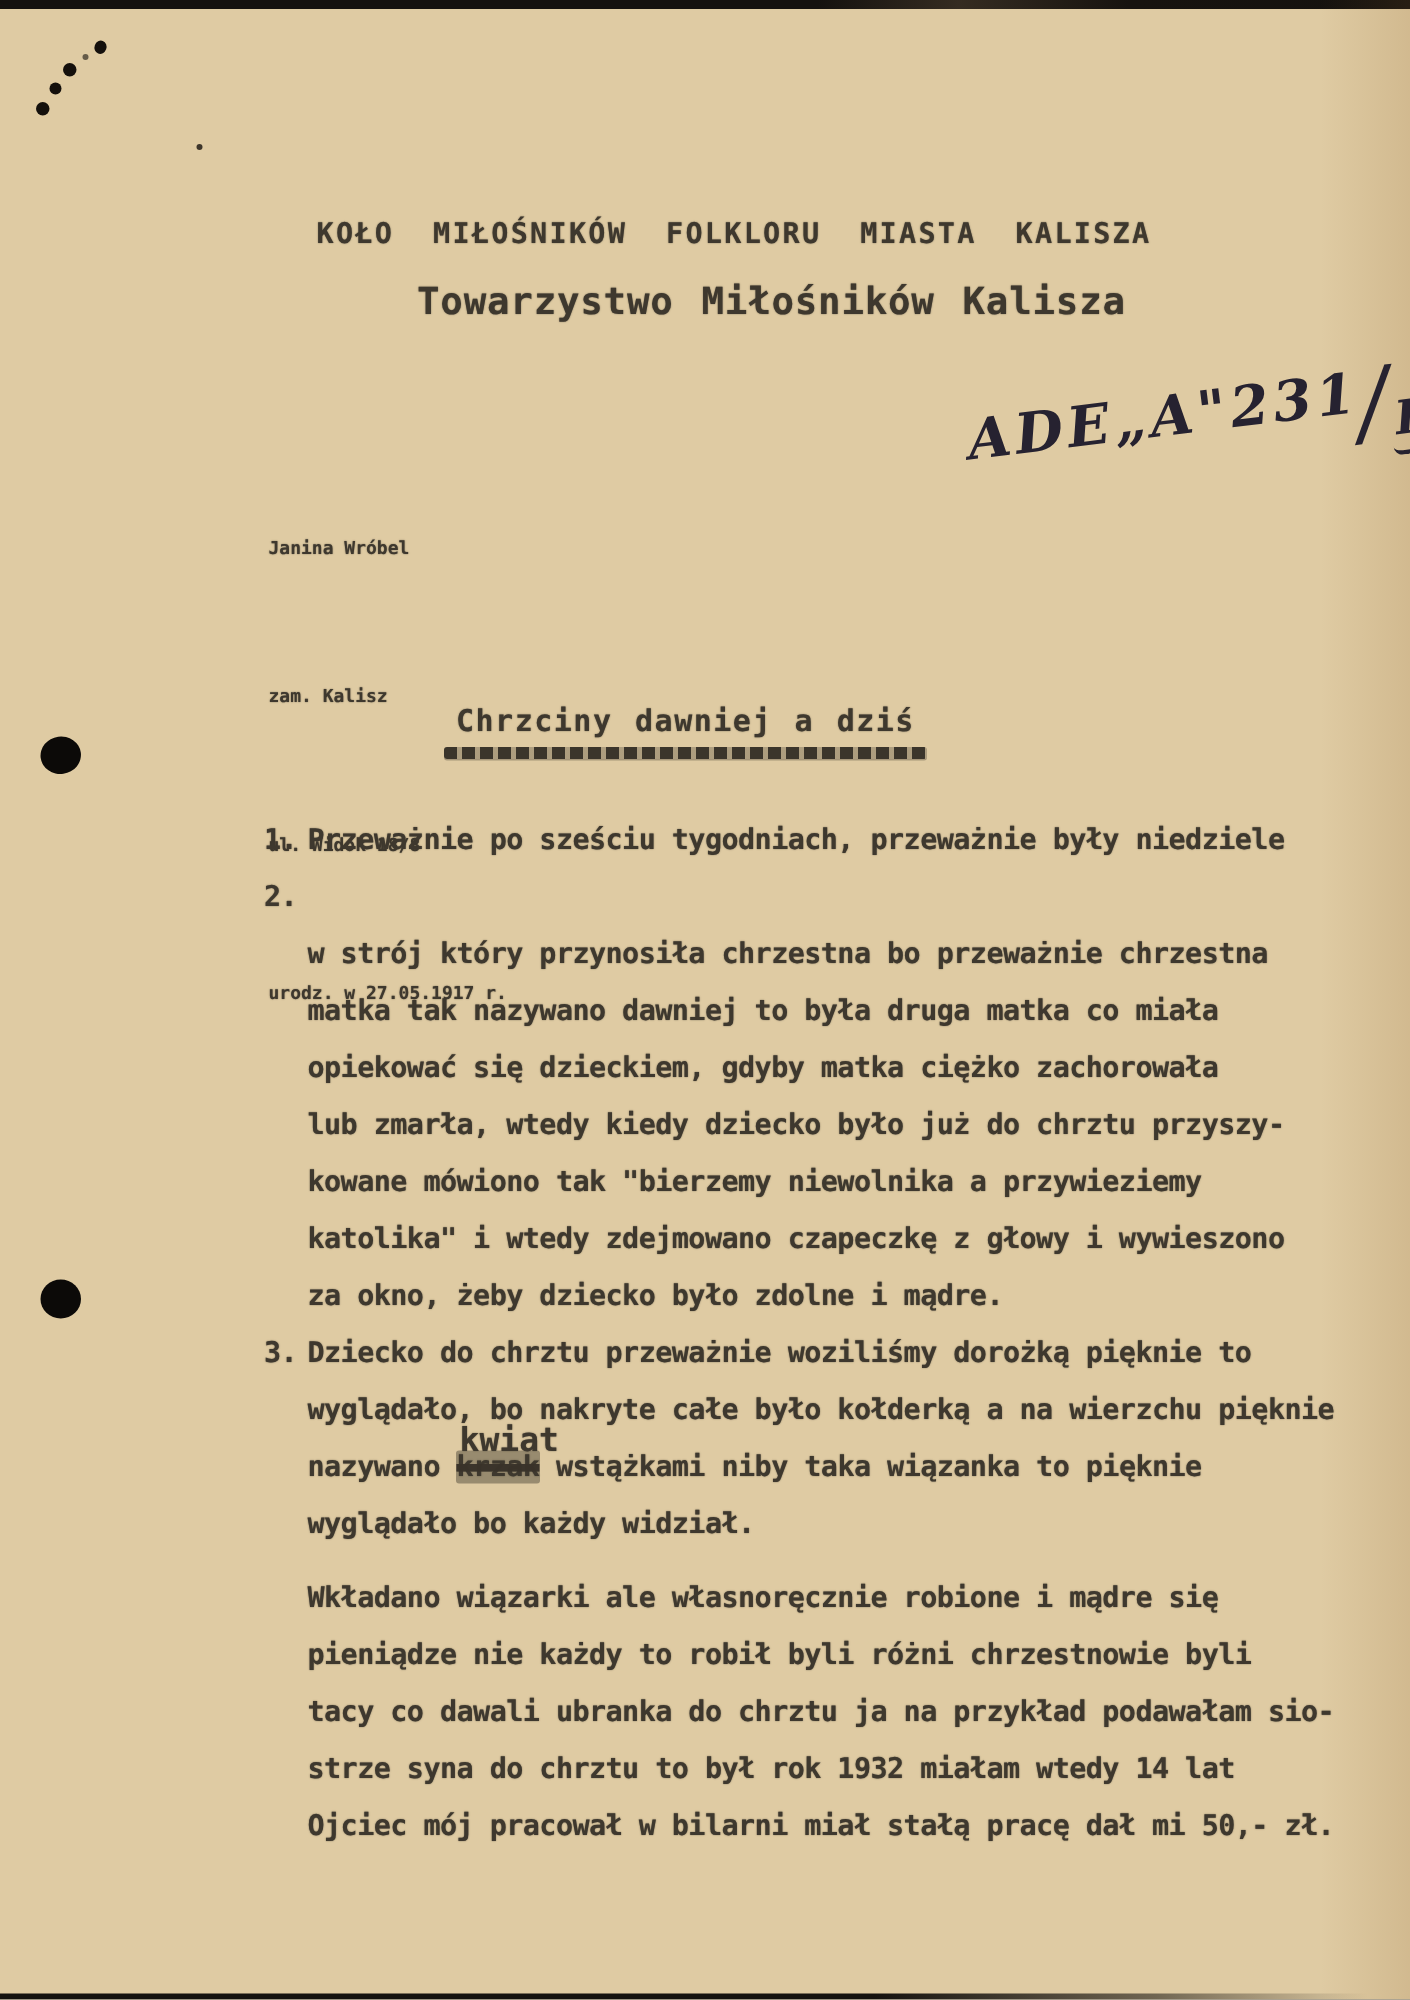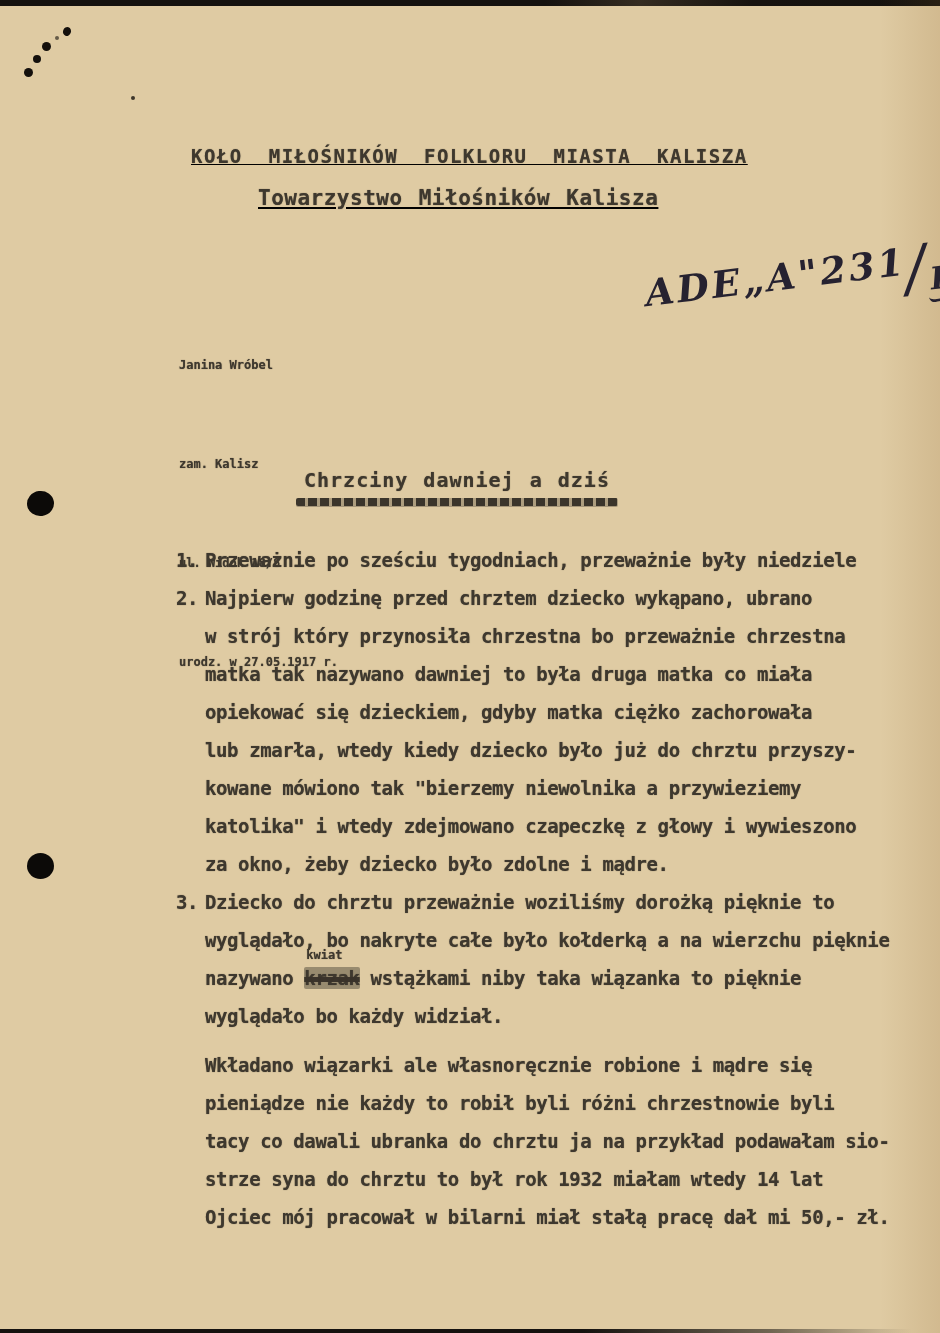--- a/index.html
+++ b/index.html
@@ -37,23 +37,23 @@
   .speck.s6{left:55px;top:36px;width:4px;height:4px;opacity:.6;}
   .punch{
     position:absolute;left:27px;width:27px;height:25px;
     background:#0c0a08;border-radius:50%;
   }
   .punch.p1{top:491px;transform:rotate(-8deg);}
   .punch.p2{top:853px;height:26px;}
 
   .typed{color:#3e382e;font-weight:700;text-shadow:0 0 1px rgba(62,56,46,0.75);}
 
-  .header-block{position:absolute;left:191px;top:145px;text-decoration:underline;}
+  .header-block{position:absolute;left:211px;top:145px;}
   .header-line1{font-size:19px;letter-spacing:1.5px;word-spacing:13px;white-space:nowrap;}
-  .header-line2{font-size:21px;letter-spacing:0.5px;word-spacing:3px;margin-top:19px;margin-left:67px;white-space:nowrap;}
+  .header-line2{font-size:25px;letter-spacing:0.5px;word-spacing:3px;margin-top:19px;margin-left:67px;white-space:nowrap;}
 
   .author-block{position:absolute;left:179px;top:283px;font-size:12px;line-height:33px;white-space:pre;}
 
   .annotation{
     position:absolute;left:645px;top:244px;
     transform:rotate(-7deg);
     color:#262230;
     font-family:"DejaVu Serif","Liberation Serif",serif;
     font-style:italic;font-weight:600;
     white-space:nowrap;
@@ -84,21 +84,21 @@
   .struck{
     position:relative;
     background:rgba(56,50,41,0.42);
     text-decoration:line-through;
     text-decoration-thickness:5px;
     text-decoration-color:rgba(56,50,41,0.9);
     border-radius:2px;
   }
   .inserted{
     position:absolute;left:2px;top:-19px;
-    font-size:12px;letter-spacing:0;
+    font-size:22px;letter-spacing:0;
     background:none;text-decoration:none;
     color:#3e382e;
   }
 </style>
 </head>
 <body>
 
 <div class="page">
 
   <div class="film-strip-top"></div>
@@ -131,21 +131,21 @@
     <div>urodz. w 27.05.1917 r.</div>
   </div>
 
   <div class="title-block">
     <div class="typed title-text">Chrzciny dawniej a dziś</div>
     <div class="title-underline"></div>
   </div>
 
   <div class="body-lines typed">
       <div class="line"><span class="marker">1.</span><span class="text">Przeważnie po sześciu tygodniach, przeważnie były niedziele</span></div>
-      <div class="line"><span class="marker">2.</span><span class="text">Najpierw godzinę przed chrztem dziecko wykąpano, ubrano</span></div>
+      <div class="line"><span class="marker">2.</span></div>
       <div class="line"><span class="marker"></span><span class="text">w strój który przynosiła chrzestna bo przeważnie chrzestna</span></div>
       <div class="line"><span class="marker"></span><span class="text">matka tak nazywano dawniej to była druga matka co miała</span></div>
       <div class="line"><span class="marker"></span><span class="text">opiekować się dzieckiem, gdyby matka ciężko zachorowała</span></div>
       <div class="line"><span class="marker"></span><span class="text">lub zmarła, wtedy kiedy dziecko było już do chrztu przyszy-</span></div>
       <div class="line"><span class="marker"></span><span class="text">kowane mówiono tak "bierzemy niewolnika a przywieziemy</span></div>
       <div class="line"><span class="marker"></span><span class="text">katolika" i wtedy zdejmowano czapeczkę z głowy i wywieszono</span></div>
       <div class="line"><span class="marker"></span><span class="text">za okno, żeby dziecko było zdolne i mądre.</span></div>
       <div class="line"><span class="marker">3.</span><span class="text">Dziecko do chrztu przeważnie woziliśmy dorożką pięknie to</span></div>
       <div class="line"><span class="marker"></span><span class="text">wyglądało, bo nakryte całe było kołderką a na wierzchu pięknie</span></div>
       <div class="line"><span class="marker"></span><span class="text"><span>nazywano </span><span class="struck">krzak<span class="inserted">kwiat</span></span><span> wstążkami niby taka wiązanka to pięknie</span></span></div>

